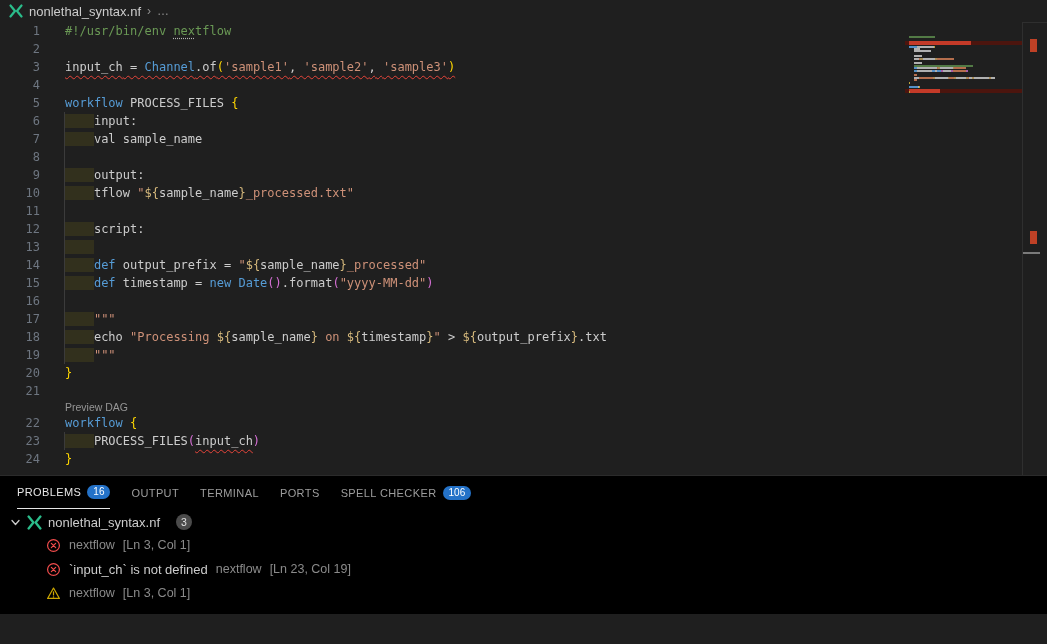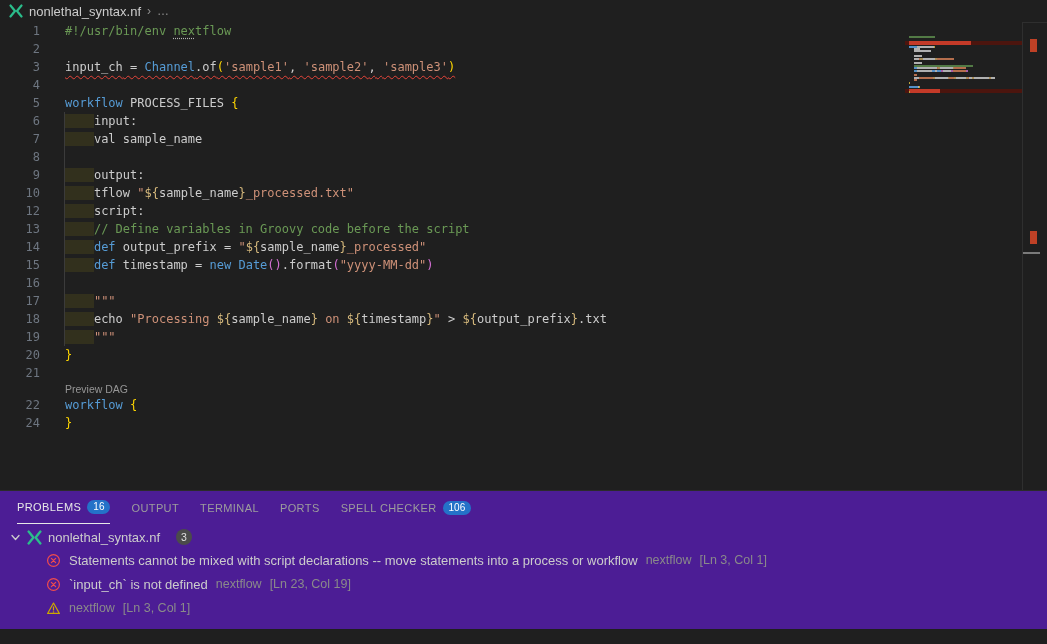--- a/index.html
+++ b/index.html
@@ -51,22 +51,22 @@
 
   
   .ruler { position:absolute; left:1022px; top:22px; width:25px; height:483px;
            border-left:1px solid #2f2f2f; border-top:1px solid #2f2f2f; }
   .ruler .marker-error { position:absolute; left:7px; width:7px; height:13px;
                          background:#bf4126; }
   .ruler .marker-cursor { position:absolute; left:0px; width:17px; height:2px;
                           background:#7a7a7a; }
 
   
-  .panel { position:absolute; left:0; top:490px; width:1047px; height:139px;
-           background:#4c1d95; border-top:1px solid #2b2b2b; }
+  .panel { position:absolute; left:0; top:475px; width:1047px; height:139px;
+           background:#000000; border-top:1px solid #2b2b2b; }
   .panel-tabs { display:flex; align-items:center; height:33px; padding-left:17px;
                 gap:21px; }
   .tab { display:flex; align-items:center; gap:6px; height:33px;
          font-size:11px; letter-spacing:0.4px; color:#9d9d9d; cursor:pointer; }
   .tab.active { color:#e7e7e7; border-bottom:1.5px solid #e7e7e7; }
   .badge { background:#2472c8; color:#ffffff; font-size:10px; line-height:14px;
            border-radius:10px; padding:0 6px; letter-spacing:0; }
   .tree { padding-top:2px; }
   .tree-file-row { display:flex; align-items:center; height:22px; padding-left:10px;
                    gap:6px; color:#cccccc; font-size:13px; cursor:pointer; }
@@ -97,34 +97,36 @@
       <div class="row"><span class="num">1</span><span class="code"><span class="tk cm">#!/usr/bin/env </span><span class="tk cm hint">nex</span><span class="tk cm">tflow</span></span></div>
       <div class="row"><span class="num">2</span><span class="code"></span></div>
       <div class="row"><span class="num">3</span><span class="code"><span class="sq"><span class="tk fg">input_ch</span><span class="tk fg"> = </span><span class="tk kw">Channel</span><span class="tk fg">.of</span><span class="tk b1">(</span><span class="tk str">'sample1'</span><span class="tk fg">, </span><span class="tk str">'sample2'</span><span class="tk fg">, </span><span class="tk str">'sample3'</span><span class="tk b1">)</span></span></span></div>
       <div class="row"><span class="num">4</span><span class="code"></span></div>
       <div class="row"><span class="num">5</span><span class="code"><span class="tk kw">workflow</span><span class="tk fg"> PROCESS_FILES </span><span class="tk b1">{</span></span></div>
       <div class="row guide"><span class="num">6</span><span class="code"><span class="tk ind">    </span><span class="tk fg">input:</span></span></div>
       <div class="row guide"><span class="num">7</span><span class="code"><span class="tk ind">    </span><span class="tk fg">val sample_name</span></span></div>
       <div class="row guide"><span class="num">8</span><span class="code"></span></div>
       <div class="row guide"><span class="num">9</span><span class="code"><span class="tk ind">    </span><span class="tk fg">output:</span></span></div>
       <div class="row guide"><span class="num">10</span><span class="code"><span class="tk ind">    </span><span class="tk fg">tflow </span><span class="tk str">"</span><span class="tk tpl">${</span><span class="tk fg">sample_name</span><span class="tk tpl">}</span><span class="tk str">_processed.txt"</span></span></div>
+      <div class="row guide"><span class="num">11</span><span class="code"></span></div>
       <div class="row guide"><span class="num">12</span><span class="code"><span class="tk ind">    </span><span class="tk fg">script:</span></span></div>
-      <div class="row guide"><span class="num">13</span><span class="code"><span class="tk ind">    </span><span class="tk cm">// Define variables in Groovy code before the script</span></span></div>
+      <div class="row guide"><span class="num">13</span><span class="code"><span class="tk ind">    </span></span></div>
       <div class="row guide"><span class="num">14</span><span class="code"><span class="tk ind">    </span><span class="tk kw">def</span><span class="tk fg"> output_prefix = </span><span class="tk str">"</span><span class="tk tpl">${</span><span class="tk fg">sample_name</span><span class="tk tpl">}</span><span class="tk str">_processed"</span></span></div>
       <div class="row guide"><span class="num">15</span><span class="code"><span class="tk ind">    </span><span class="tk kw">def</span><span class="tk fg"> timestamp = </span><span class="tk kw">new</span><span class="tk fg"> </span><span class="tk kw">Date</span><span class="tk b2">(</span><span class="tk b2">)</span><span class="tk fg">.format</span><span class="tk b2">(</span><span class="tk str">"yyyy-MM-dd"</span><span class="tk b2">)</span></span></div>
       <div class="row guide"><span class="num">16</span><span class="code"></span></div>
       <div class="row guide"><span class="num">17</span><span class="code"><span class="tk ind">    </span><span class="tk str">"""</span></span></div>
       <div class="row guide"><span class="num">18</span><span class="code"><span class="tk ind">    </span><span class="tk fg">echo </span><span class="tk str">"Processing </span><span class="tk tpl">${</span><span class="tk fg">sample_name</span><span class="tk tpl">}</span><span class="tk str"> on </span><span class="tk tpl">${</span><span class="tk fg">timestamp</span><span class="tk tpl">}</span><span class="tk str">"</span><span class="tk fg"> &gt; </span><span class="tk tpl">${</span><span class="tk fg">output_prefix</span><span class="tk tpl">}</span><span class="tk fg">.txt</span></span></div>
       <div class="row guide"><span class="num">19</span><span class="code"><span class="tk ind">    </span><span class="tk str">"""</span></span></div>
       <div class="row"><span class="num">20</span><span class="code"><span class="tk b1">}</span></span></div>
       <div class="row"><span class="num">21</span><span class="code"></span></div>
       <div class="lens-row">
         <span class="lens">Preview DAG</span>
       </div>
       <div class="row"><span class="num">22</span><span class="code"><span class="tk kw">workflow</span><span class="tk fg"> </span><span class="tk b1">{</span></span></div>
+      <div class="row guide"><span class="num">23</span><span class="code"><span class="tk ind">    </span><span class="tk fg">PROCESS_FILES</span><span class="tk b2">(</span><span class="tk fg sq">input_ch</span><span class="tk b2">)</span></span></div>
       <div class="row"><span class="num">24</span><span class="code"><span class="tk b1">}</span></span></div>
     </div>
   <div class="minimap">
       <div class="mm-row" style="top: 14px;">
         <span class="mm-tk" style="width: 17.25px; background: rgb(82, 122, 69);"></span>
         <span class="mm-tk" style="width: 3.45px; background: rgb(82, 122, 69);"></span>
         <span class="mm-tk" style="width: 5.75px; background: rgb(82, 122, 69);"></span>
       </div>
       <div class="mm-row" style="top: 16.4px;"></div>
       <div class="mm-errbg" style="top: 18.8px;"></div>
@@ -272,21 +274,20 @@
       </svg>
       <span>nonlethal_syntax.nf</span>
       <span class="count-badge">3</span>
     </div>
     <div>
         <div class="problem-row">
           <svg width="15" height="15" viewBox="0 0 16 16">
             <circle cx="8" cy="8" r="6.3" fill="none" stroke="#f14c4c" stroke-width="1.3"></circle>
             <path d="M5.7 5.7 L10.3 10.3 M10.3 5.7 L5.7 10.3" stroke="#f14c4c" stroke-width="1.3" stroke-linecap="round"></path>
           </svg>
-          <span class="msg">Statements cannot be mixed with script declarations -- move statements into a process or workflow</span>
           <span class="src">nextflow</span>
           <span class="loc">[Ln 3, Col 1]</span>
         </div>
         <div class="problem-row">
           <svg width="15" height="15" viewBox="0 0 16 16">
             <circle cx="8" cy="8" r="6.3" fill="none" stroke="#f14c4c" stroke-width="1.3"></circle>
             <path d="M5.7 5.7 L10.3 10.3 M10.3 5.7 L5.7 10.3" stroke="#f14c4c" stroke-width="1.3" stroke-linecap="round"></path>
           </svg>
           <span class="msg">`input_ch` is not defined</span>
           <span class="src">nextflow</span>

